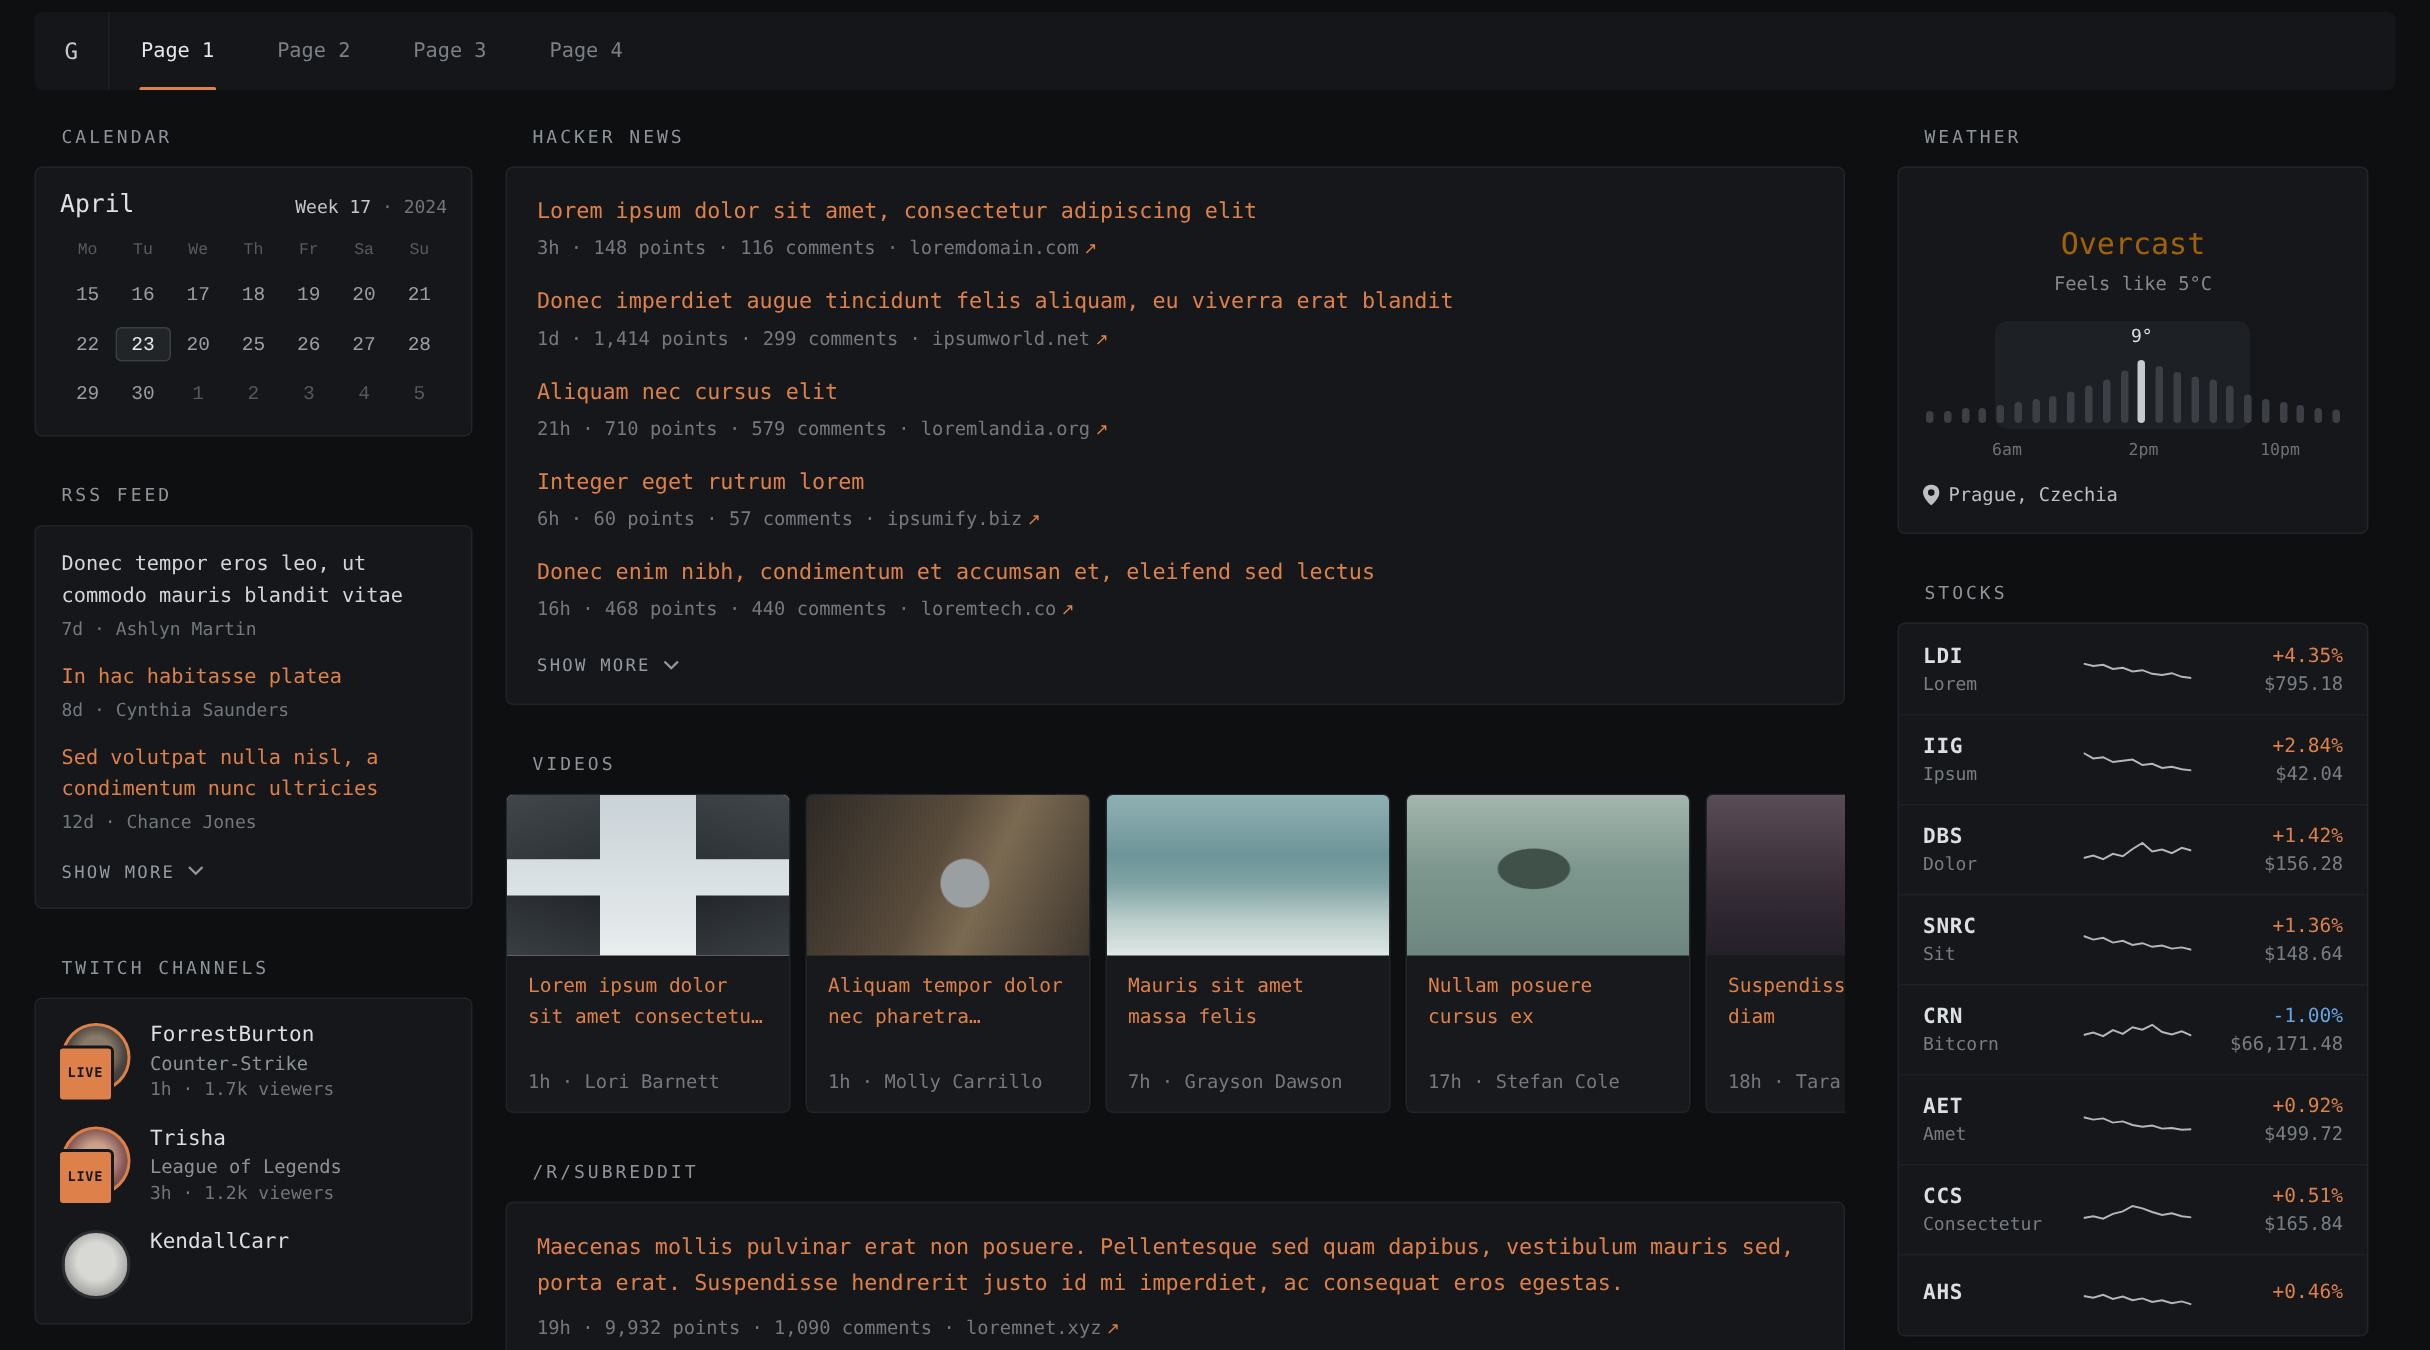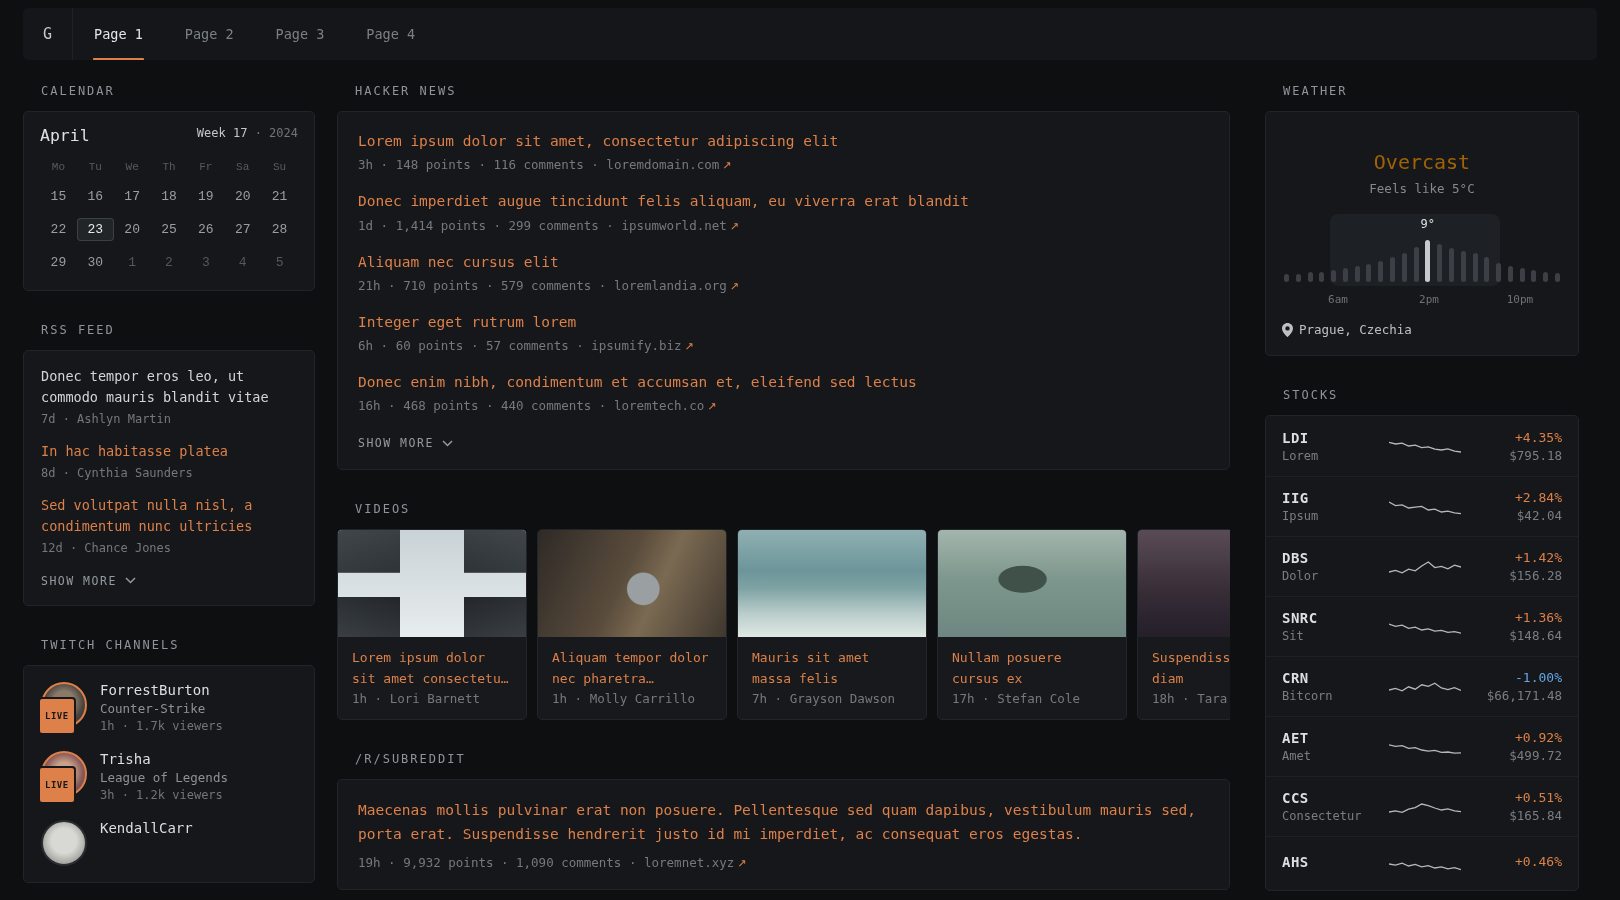--- a/index.html
+++ b/index.html
@@ -36,21 +36,21 @@
   .col-left{width:292px;flex:none;}
   .col-mid{width:893px;flex:none;margin-left:22px;min-width:0;}
   .col-right{width:326px;flex:none;margin-left:23px;padding-left:12px;}
   section{display:block;}
   section + section{margin-top:32px;}
   .sec-title{margin:0 0 13px 18px;font-size:12px;font-weight:normal;letter-spacing:2px;color:var(--muted2);text-transform:uppercase;}
   .card{background:var(--card);border:1px solid var(--card-border);border-radius:5px;}
 
   
   .cal-card{padding:14px 16px 16px;}
-  .cal-head{display:flex;align-items:flex-start;}
+  .cal-head{display:flex;align-items:flex-end;}
   .cal-month{font-size:16.5px;color:#dde0e3;}
   .cal-week{margin-left:auto;font-size:12px;color:#c3c7cc;}
   .cal-week .dim{color:#70757b;}
   .cal-grid{display:grid;grid-template-columns:repeat(7,1fr);margin-top:16px;row-gap:10px;text-align:center;font-family:Liberation Mono, monospace;}
   .cal-dow{font-size:11px;color:#565b61;padding-bottom:2px;}
   .cal-day{font-size:13px;color:#9a9ea4;padding:4px 0;}
   .cal-day.outside{color:#54585e;}
   .cal-day.today{background:#212528;border-radius:4px;color:#e6e9eb;box-shadow:inset 0 0 0 1px #3b4046;}
 
   
@@ -80,21 +80,21 @@
   .hn-title{display:block;font-size:14.5px;color:var(--accent);line-height:1.4;}
   .hn-meta{margin-top:6px;font-size:12.5px;color:var(--muted);}
   .arrow{color:var(--accent);font-family:"DejaVu Sans",sans-serif;font-size:11px;margin-left:3px;}
 
   
   .video-row{display:flex;gap:10px;overflow:hidden;}
   .video-card{width:190px;flex:none;background:#17191c;border:1px solid var(--card-border);border-radius:5px;overflow:hidden;}
   .v-thumb{height:107px;cursor:pointer;}
   .v-body{padding:11px 14px 13px;}
   .v-title{display:block;font-size:13px;line-height:1.55;color:var(--accent);min-height:40px;}
-  .v-meta{margin-top:2px;font-size:12.5px;color:var(--muted);}
+  .v-meta{margin-top:24px;font-size:12.5px;color:var(--muted);}
 
   
   .sub-card{padding:19px 20px;}
   .sub-title{display:block;font-size:14.5px;color:var(--accent);line-height:1.65;}
   .sub-meta{margin-top:8px;font-size:12.5px;color:var(--muted);}
 
   
   .weather-card{padding:18px 16px;text-align:center;}
   .w-cond{font-size:20px;color:#a16207;margin-top:20px;}
   .w-feels{font-size:12.5px;color:#85898f;margin-top:7px;}

